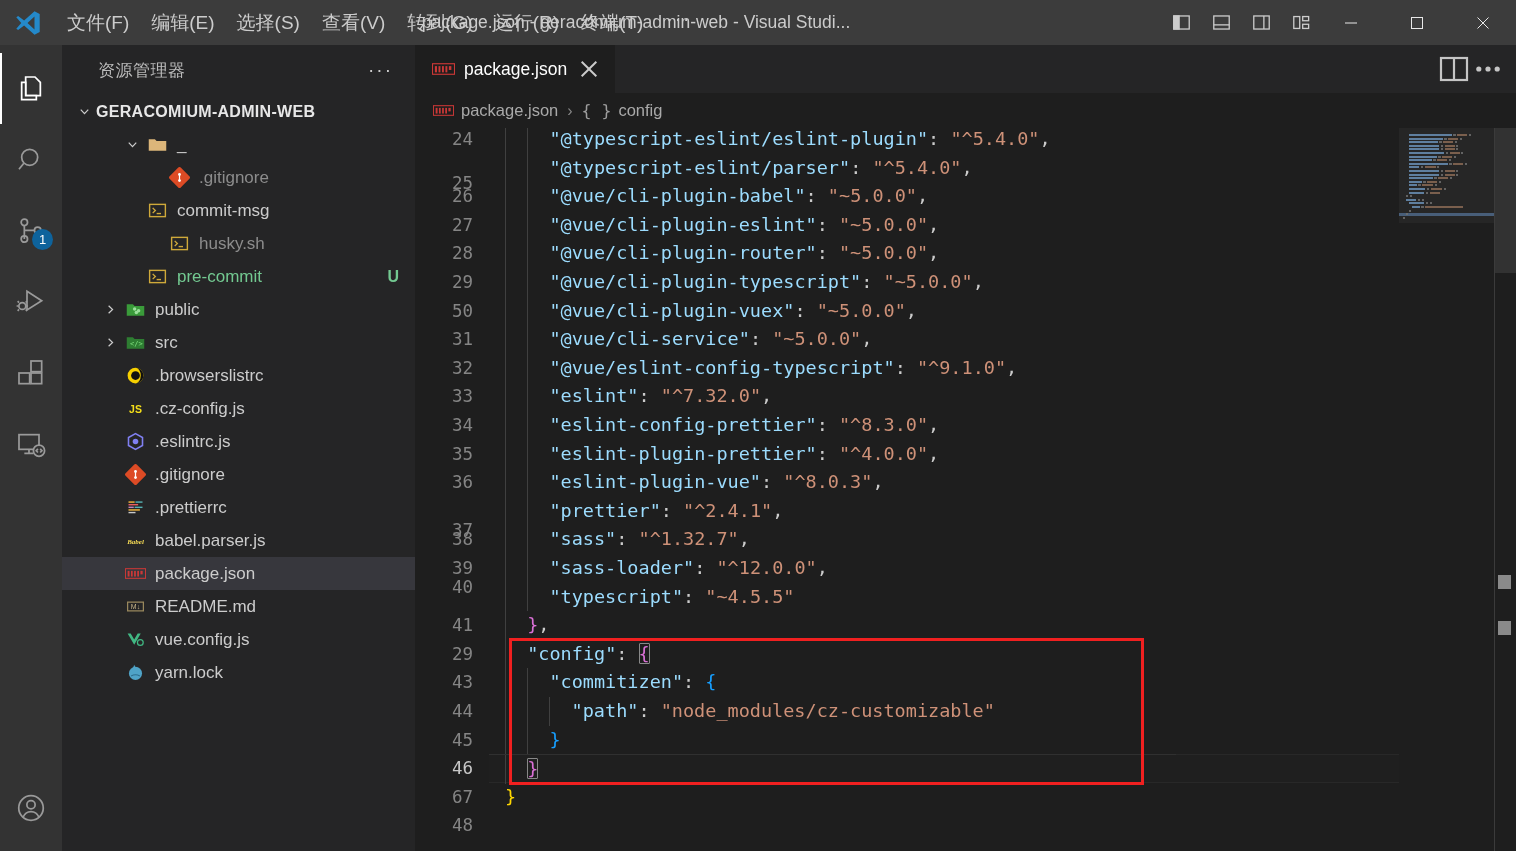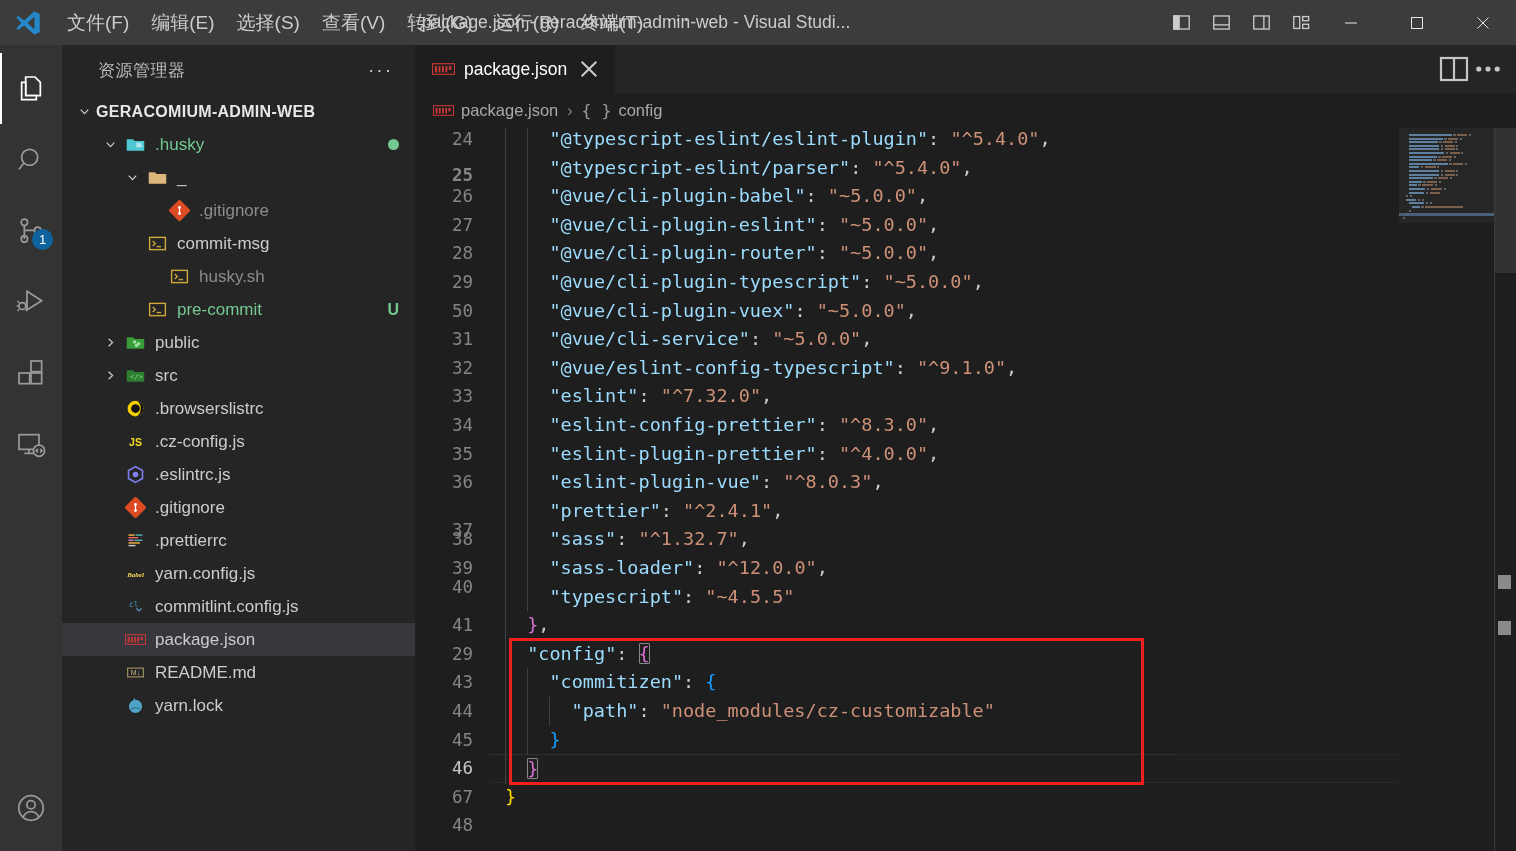--- a/index.html
+++ b/index.html
@@ -370,35 +370,20 @@
     <div id="tree-root">
       <span class="chev">
         <svg viewBox="0 0 16 16" fill="none" stroke="#cccccc" stroke-width="1.3">
             <path d="M4 6 L8 10.2 L12 6"></path>
           </svg>
       </span>
       <span id="tree-root-label">GERACOMIUM-ADMIN-WEB</span>
     </div>
 
     <div id="tree-body">
-        <div class="trow" style="padding-left: 36px;">
-          <span class="chev">
-            <svg viewBox="0 0 16 16" fill="none" stroke="#cccccc" stroke-width="1.3">
-              <path d="M4 6 L8 10.2 L12 6"></path>
-            </svg>
-          </span>
-          <span class="ficon">
-            <svg viewBox="0 0 24 24">
-              <path fill="#4ec9d4" d="M2 6 H9 L11 8 H22 V19 H2 Z"></path>
-              <path fill="#ffffff" opacity=".55" d="M13 10 L18 10 L20 15 H13 Z"></path>
-            </svg>
-          </span>
-          <span class="flabel green" style="">.husky</span>
-          <span class="fdot"></span>
-        </div>
         <div class="trow" style="padding-left: 58px;">
           <span class="chev">
             <svg viewBox="0 0 16 16" fill="none" stroke="#cccccc" stroke-width="1.3">
               <path d="M4 6 L8 10.2 L12 6"></path>
             </svg>
           </span>
           <span class="ficon">
             <svg viewBox="0 0 24 24">
               <path fill="#dcb67a" d="M2 6 H9 L11 8 H22 V19 H2 Z"></path>
             </svg>
@@ -538,31 +523,21 @@
           </span>
           <span class="flabel" style="">.prettierrc</span>
         </div>
         <div class="trow" style="padding-left: 36px;">
           <span class="chev"></span>
           <span class="ficon">
             <svg viewBox="0 0 24 24">
               <text x="12" y="16" font-size="8" fill="#f5da55" text-anchor="middle" font-family="serif" font-style="italic" font-weight="bold">Babel</text>
             </svg>
           </span>
-          <span class="flabel" style="">yarn.config.js</span>
-        </div>
-        <div class="trow" style="padding-left: 36px;">
-          <span class="chev"></span>
-          <span class="ficon">
-            <svg viewBox="0 0 24 24">
-              <text x="10" y="13" font-size="9" fill="#519aba" text-anchor="middle" font-family="monospace">cl</text>
-              <path d="M13 14 L16 17 L19 14" fill="none" stroke="#519aba" stroke-width="1.3"></path>
-            </svg>
-          </span>
-          <span class="flabel" style="">commitlint.config.js</span>
+          <span class="flabel" style="">babel.parser.js</span>
         </div>
         <div class="trow selected" style="padding-left: 36px;">
           <span class="chev"></span>
           <span class="ficon">
             <svg viewBox="0 0 24 12">
               <rect x="0.5" y="0.5" width="23" height="11" fill="none" stroke="#cb3837" stroke-width="1.2"></rect>
               <rect x="3" y="3" width="2.2" height="6.5" fill="#cb3837"></rect>
               <rect x="6.8" y="3" width="2" height="6.5" fill="#cb3837"></rect>
               <rect x="10.4" y="3" width="2" height="6.5" fill="#cb3837"></rect>
               <rect x="14" y="3" width="2" height="6.5" fill="#cb3837"></rect>
@@ -573,20 +548,30 @@
         </div>
         <div class="trow" style="padding-left: 36px;">
           <span class="chev"></span>
           <span class="ficon">
             <svg viewBox="0 0 24 24">
               <rect x="3" y="7" width="18" height="10" fill="none" stroke="#9b8a5e" stroke-width="1.4"></rect>
               <text x="12" y="15" font-size="8" fill="#c7b489" text-anchor="middle" font-family="sans-serif">M↓</text>
             </svg>
           </span>
           <span class="flabel" style="">README.md</span>
+        </div>
+        <div class="trow" style="padding-left: 36px;">
+          <span class="chev"></span>
+          <span class="ficon">
+            <svg viewBox="0 0 24 24">
+              <path d="M3 5 L10.5 18 L18 5 H14.5 L10.5 12 L6.5 5 Z" fill="#41b883"></path>
+              <circle cx="17.5" cy="15.5" r="3.3" fill="none" stroke="#41b883" stroke-width="1.4"></circle>
+            </svg>
+          </span>
+          <span class="flabel" style="">vue.config.js</span>
         </div>
         <div class="trow" style="padding-left: 36px;">
           <span class="chev"></span>
           <span class="ficon">
             <svg viewBox="0 0 24 24">
               <circle cx="12" cy="13" r="7.5" fill="#4fa3c7"></circle>
               <path d="M9 7 L10.5 3 L12.5 7 Z" fill="#4fa3c7"></path>
               <path d="M7 16 Q12 13 17 16" stroke="#2d6e8e" stroke-width="1.2" fill="none"></path>
             </svg>
           </span>
@@ -651,21 +636,21 @@
       <span class="bc-sep">›</span>
       <div class="bc-item">
         <span class="bc-brace">{ }</span>
         <span class="bc-text">config</span>
       </div>
     </div>
 
     <div id="code-wrap">
       <div id="gutter">
           <div class="lnum" style="top: -3px;">24</div>
-          <div class="lnum" style="top: 33px; font-weight: bold;">25</div>
+          <div class="lnum" style="top: 41px;">25</div>
           <div class="lnum" style="top: 54.2px;">26</div>
           <div class="lnum" style="top: 82.8px;">27</div>
           <div class="lnum" style="top: 111.4px;">28</div>
           <div class="lnum" style="top: 140px;">29</div>
           <div class="lnum" style="top: 168.6px;">50</div>
           <div class="lnum" style="top: 197.2px;">31</div>
           <div class="lnum" style="top: 225.8px;">32</div>
           <div class="lnum" style="top: 254.4px;">33</div>
           <div class="lnum" style="top: 283px;">34</div>
           <div class="lnum" style="top: 311.6px;">35</div>

